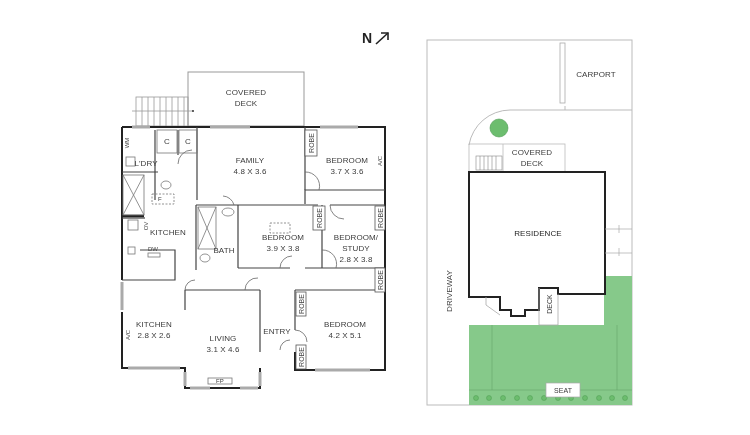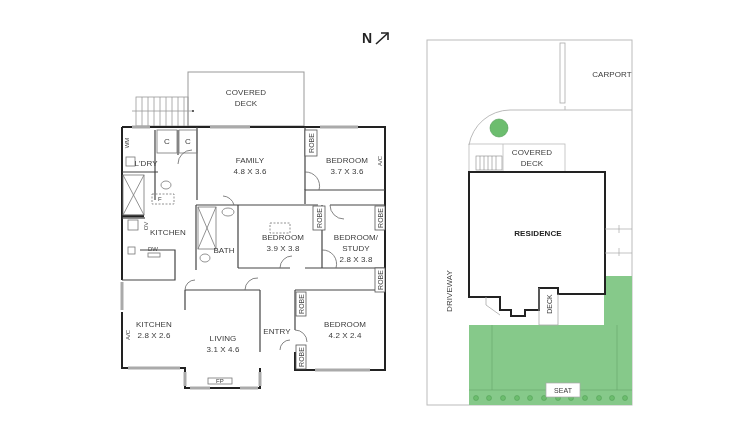--- a/index.html
+++ b/index.html
@@ -1,19 +1,19 @@
 <!DOCTYPE html>
 <html><head>
 <meta charset="utf-8">
 <style>
   html,body{margin:0;padding:0;background:#ffffff;}
   body{width:750px;height:435px;position:relative;overflow:hidden;font-family:"Liberation Sans",sans-serif;color:#333;}
   svg{position:absolute;left:0;top:0;}
   .lbl{position:absolute;font-size:8px;color:#3a3a3a;text-align:center;line-height:11px;letter-spacing:0.1px;white-space:nowrap;transform:translate(-50%,-50%);}
-  .lbl.bold{font-weight:bold;color:#222;}
+  .lbl.bold{font-weight:normal;color:#222;}
   .vlbl{position:absolute;font-size:7px;color:#444;transform:translate(-50%,-50%) rotate(-90deg);white-space:nowrap;}
   .small{font-size:6px;}
   .north{position:absolute;left:362px;top:30px;font-size:14px;font-weight:bold;color:#222;}
 </style>
 </head>
 <body>
 
 
 
 <svg width="750" height="435" viewBox="0 0 750 435">
@@ -221,42 +221,42 @@
 </div>
 <div class="lbl" style="left:223px;top:344px">
   <div>LIVING</div>
   <div>3.1 X 4.6</div>
 </div>
 <div class="lbl" style="left:277px;top:331px">
   <div>ENTRY</div>
 </div>
 <div class="lbl" style="left:345px;top:330px">
   <div>BEDROOM</div>
-  <div>4.2 X 2.4</div>
+  <div>4.2 X 5.1</div>
 </div>
 
 
 <div class="vlbl" style="left:311px;top:143px">ROBE</div>
 <div class="vlbl" style="left:319px;top:218px">ROBE</div>
 <div class="vlbl" style="left:380px;top:218px">ROBE</div>
 <div class="vlbl" style="left:380px;top:280px">ROBE</div>
 <div class="vlbl" style="left:301px;top:304px">ROBE</div>
 <div class="vlbl" style="left:301px;top:357px">ROBE</div>
 <div class="vlbl small" style="left:380px;top:161px">A/C</div>
 <div class="vlbl small" style="left:128px;top:335px">A/C</div>
 <div class="vlbl small" style="left:127px;top:143px">WM</div>
 <div class="vlbl small" style="left:146px;top:226px">OV</div>
 <div class="lbl" style="left:167px;top:141px">C</div>
 <div class="lbl" style="left:188px;top:141px">C</div>
 <div class="lbl small" style="left:160px;top:199px">F</div>
 <div class="lbl small" style="left:153px;top:249px">DW</div>
 <div class="lbl small" style="left:220px;top:381px">FP</div>
 
 
-<div class="lbl" style="left:612px;top:74px">CARPORT</div>
+<div class="lbl" style="left:596px;top:74px">CARPORT</div>
 <div class="lbl" style="left:532px;top:158px">
   <div>COVERED</div>
   <div>DECK</div>
 </div>
 <div class="lbl bold" style="left:538px;top:233px">RESIDENCE</div>
 <div class="vlbl" style="left:449px;top:291px;font-size:8px">DRIVEWAY</div>
 <div class="vlbl" style="left:549px;top:304px;font-size:7px">DECK</div>
 <div class="lbl" style="left:563px;top:390px;font-size:7px">SEAT</div>
 <span style="position:absolute;left:490px;top:119px;width:18px;height:18px;"></span>
 

